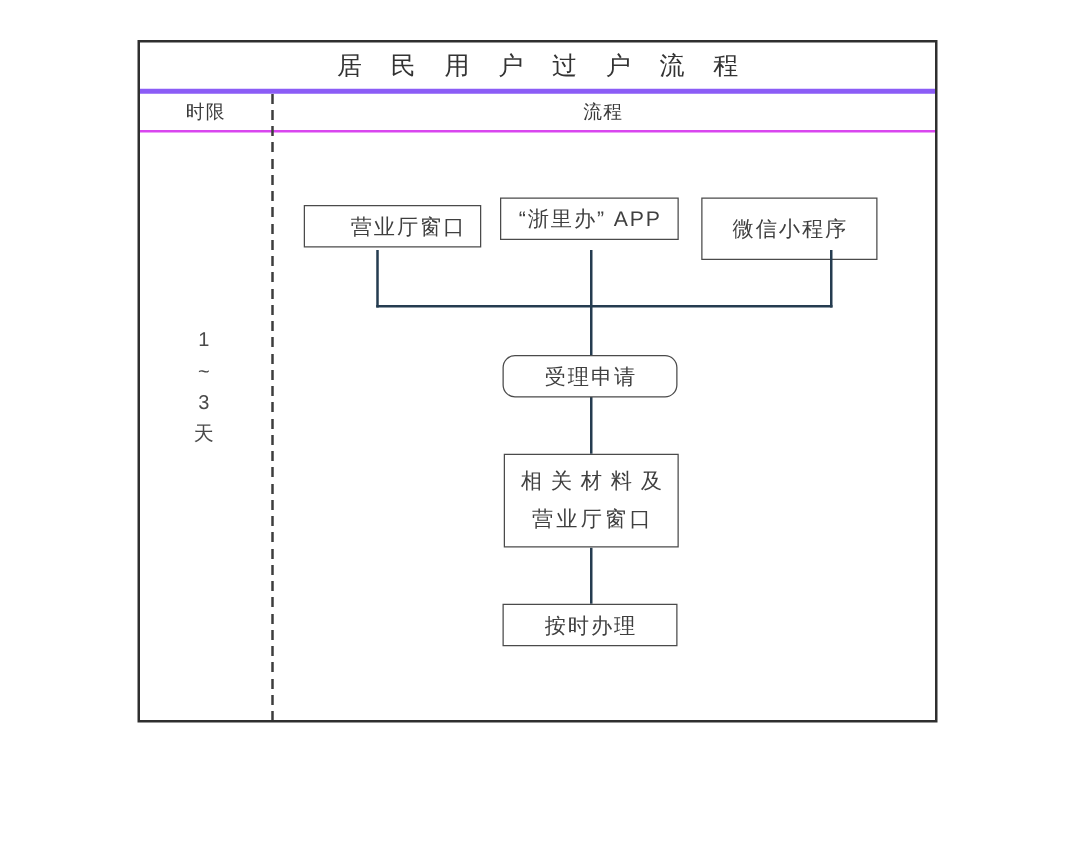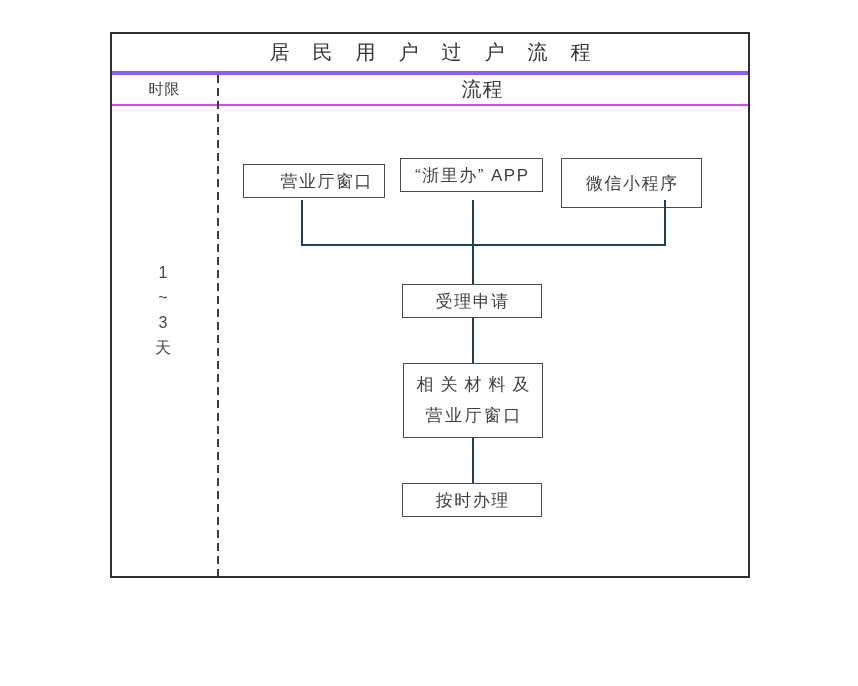--- a/index.html
+++ b/index.html
@@ -62,21 +62,21 @@
     align-items: center;
     justify-content: center;
     font-size: 15px;
     letter-spacing: 1px;
   }
   .header-cell-process {
     flex: 1;
     display: flex;
     align-items: center;
     justify-content: center;
-    font-size: 20px;
+    font-size: 15px;
     letter-spacing: 1px;
   }
   .column-divider {
     position: absolute;
     left: 105px;
     top: 41px;
     bottom: 0;
     width: 1.5px;
     background: repeating-linear-gradient(
       to bottom,
@@ -110,21 +110,21 @@
     color: #3f3f3f;
     white-space: nowrap;
   }
   .fbox .label {
     letter-spacing: 1.5px;
     margin-right: -1.5px;
   }
   .box-channel-1 { left: 243px; top: 164px; width: 142px; height: 34px; padding-left: 24px; }
   .box-channel-2 { left: 400px; top: 158px; width: 143px; height: 34px; }
   .box-channel-3 { left: 561px; top: 158px; width: 141px; height: 50px; }
-  .box-accept    { left: 402px; top: 284px; width: 140px; height: 34px; }
+  .box-accept    { left: 402px; top: 284px; width: 140px; height: 34px; border-radius: 10px; }
   .box-ontime    { left: 402px; top: 483px; width: 140px; height: 34px; }
 
   .box-materials {
     left: 403px; top: 363px; width: 140px; height: 75px;
     flex-direction: column;
     justify-content: space-between;
     padding: 9px 0;
   }
   .box-materials .mline { line-height: 24px; text-align: center; width: 100%; }
   .spread5 { letter-spacing: 7px;   margin-right: -7px; }

